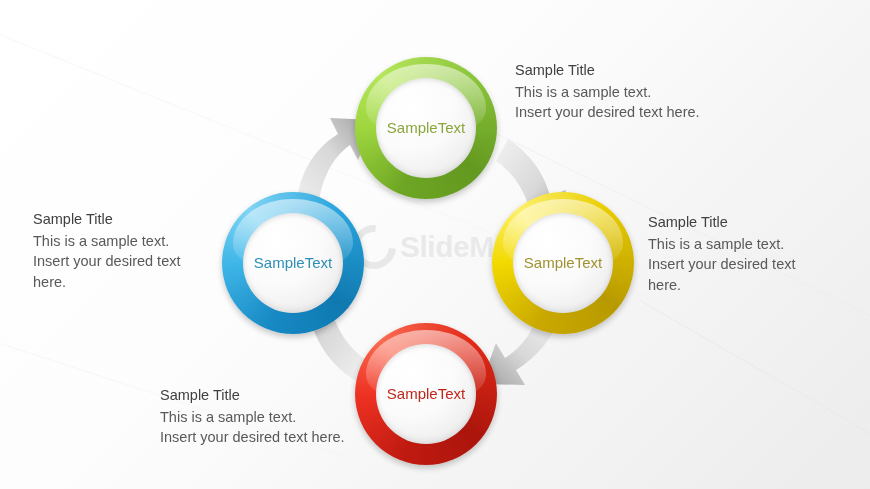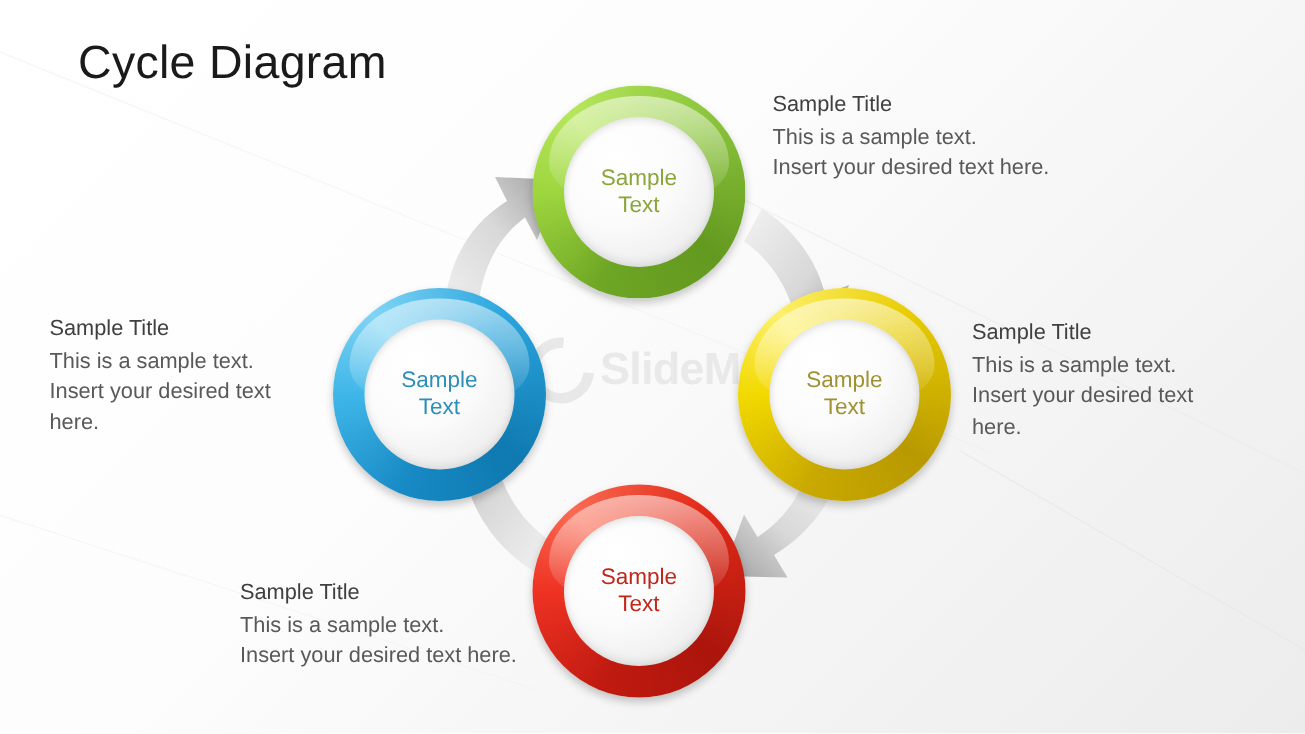--- a/index.html
+++ b/index.html
@@ -114,21 +114,20 @@
   .disc {
     position: absolute;
     left: 21px;
     top: 21px;
     width: 100px;
     height: 100px;
     border-radius: 50%;
     background: radial-gradient(circle at 34% 28%, #ffffff 0%, #fbfbfb 45%, #ededed 80%, #e2e2e2 100%);
     box-shadow: inset 0 2px 5px rgba(0,0,0,0.10), inset 0 -3px 6px rgba(0,0,0,0.07);
     display: flex;
-    flex-direction: column;
     align-items: center;
     justify-content: center;
     text-align: center;
     line-height: 1.22;
     font-size: 15px;
     font-weight: 400;
   }
   .disc span { display: block; }
 
   
@@ -178,21 +177,20 @@
 </head>
 <body>
 
 <div class="slide">
 
   <div class="swoosh s1"></div>
   <div class="swoosh s2"></div>
   <div class="swoosh s3"></div>
   <div class="swoosh s4"></div>
 
-  <div class="title">Cycle Diagram</div>
 
   <div class="watermark">
     <div class="wm-mark"></div>
     <div class="wm-text">SlideModel</div>
     <div class="wm-text wm-suffix">.com</div>
   </div>
 
   <svg class="arrows" viewBox="0 0 870 489">
     <defs>
       <linearGradient id="gA" x1="0" y1="1" x2="1" y2="0">

